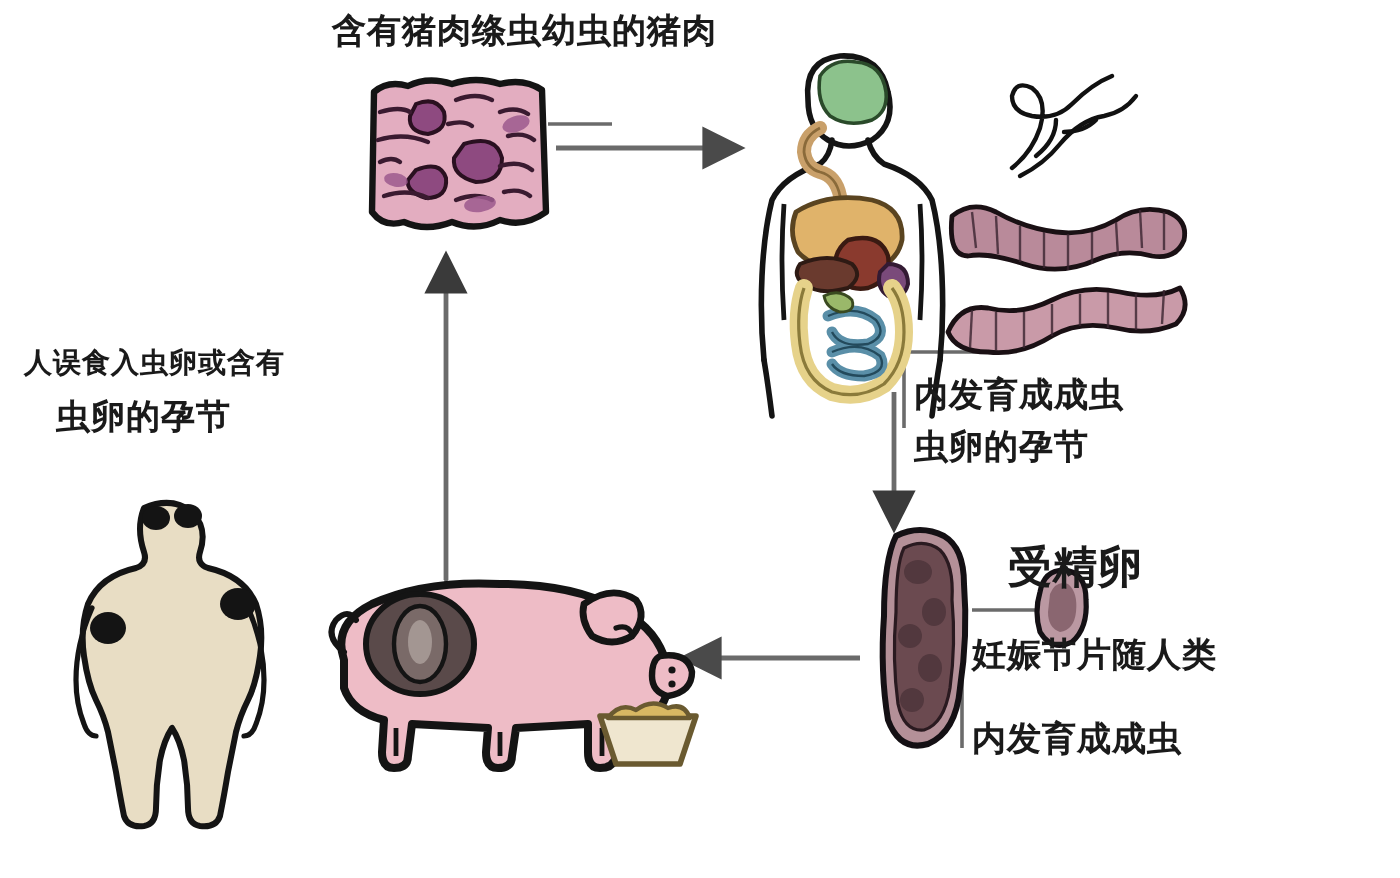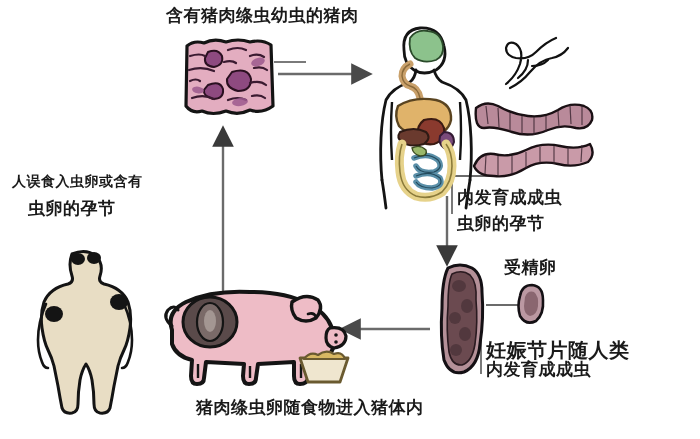--- a/index.html
+++ b/index.html
@@ -273,22 +273,21 @@
   <div>
     <div class="lbl" style="left:12px;top:172px;font-size:14px;">人误食入虫卵或含有</div>
     <div class="lbl" style="left:28px;top:198px;font-size:17px;">虫卵的孕节</div>
   </div>
 
   <div>
     <div class="lbl" style="left:457px;top:187px;font-size:17px;">内发育成成虫</div>
     <div class="lbl" style="left:457px;top:213px;font-size:17px;">虫卵的孕节</div>
   </div>
 
-  <div class="lbl" style="left:504px;top:257px;font-size:17px;">受精卵</div>
+  <div class="lbl" style="left:504px;top:269px;font-size:22px;">受精卵</div>
 
   <div>
-    <div class="lbl" style="left:486px;top:337px;font-size:20px;">妊娠节片随人类</div>
+    <div class="lbl" style="left:486px;top:317px;font-size:17px;">妊娠节片随人类</div>
     <div class="lbl" style="left:486px;top:359px;font-size:17px;">内发育成成虫</div>
   </div>
 
-  <div class="lbl" style="left:196px;top:397px;font-size:17px;">猪肉绦虫卵随食物进入猪体内</div>
 
 </div>
 
 </body></html>

